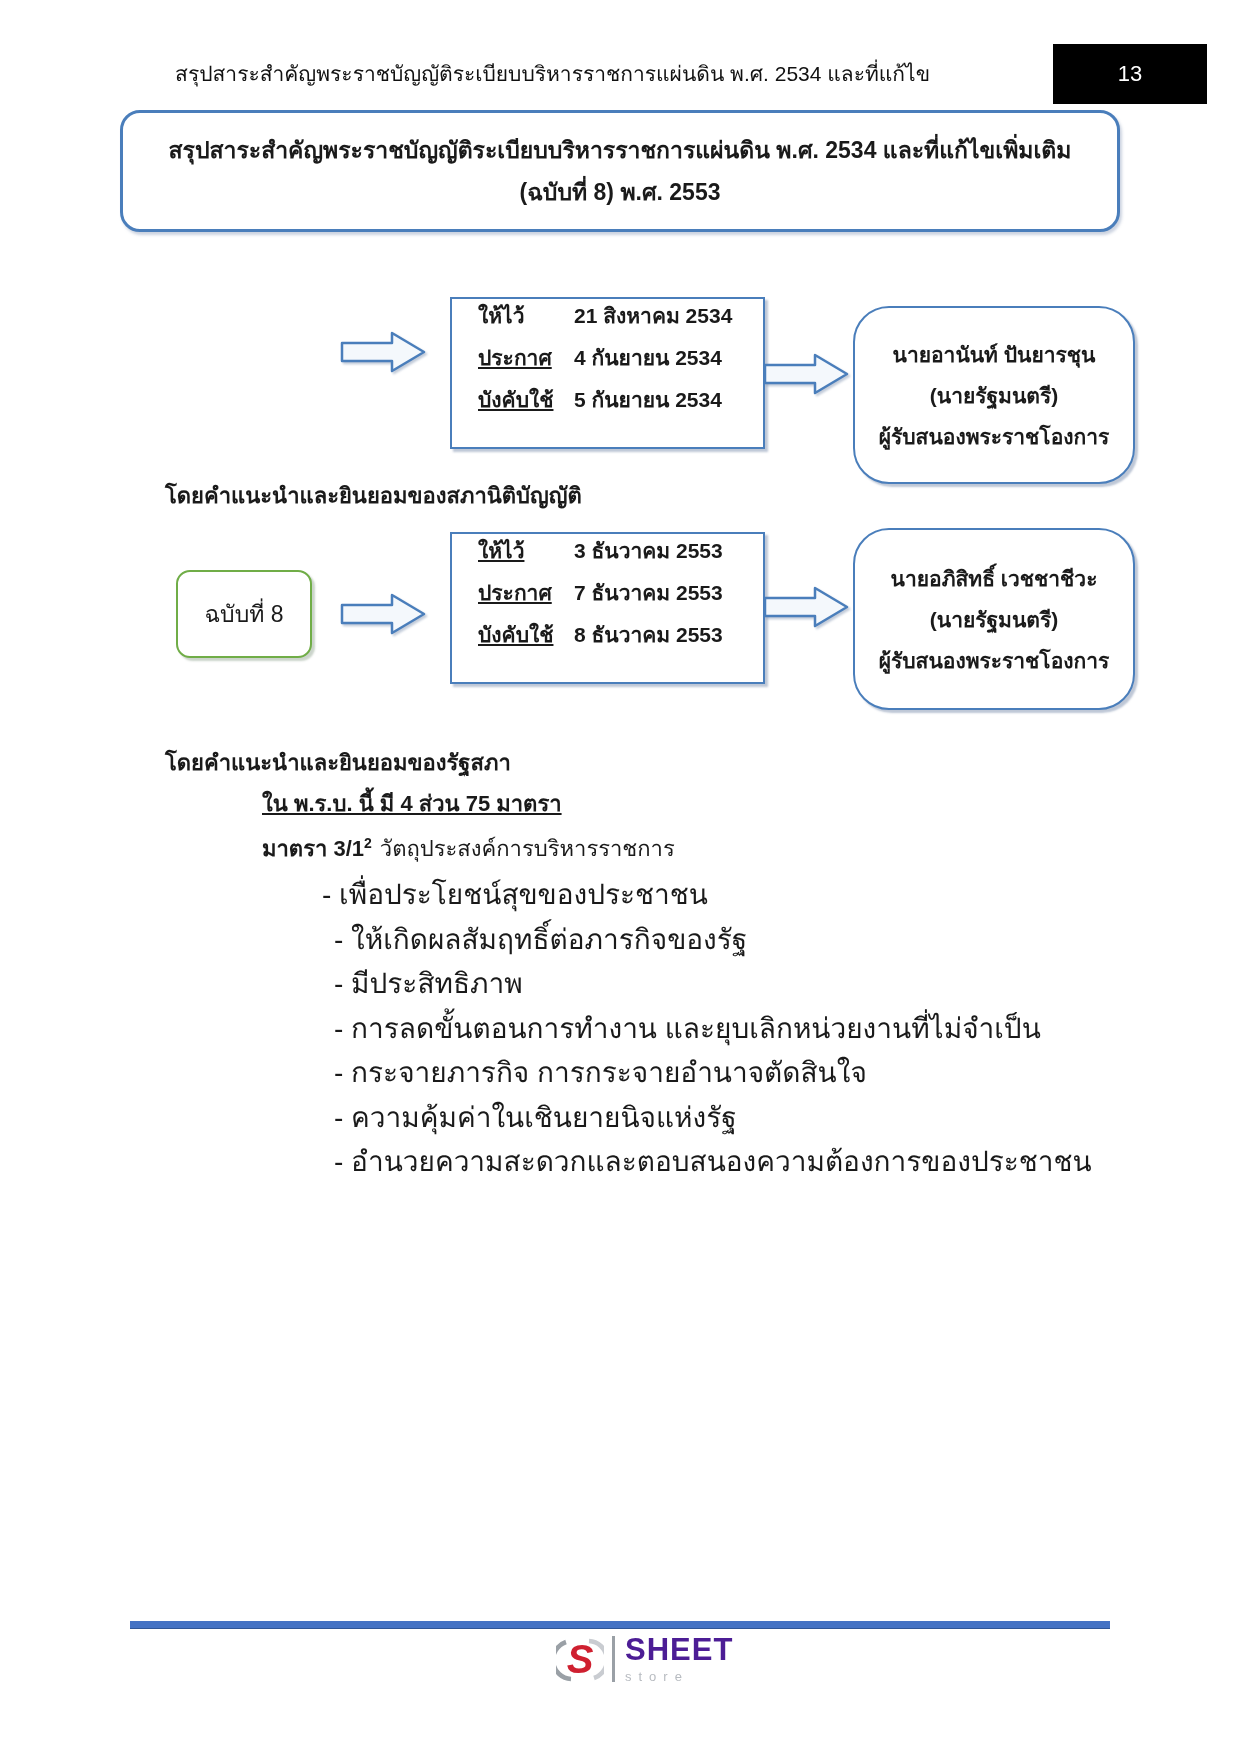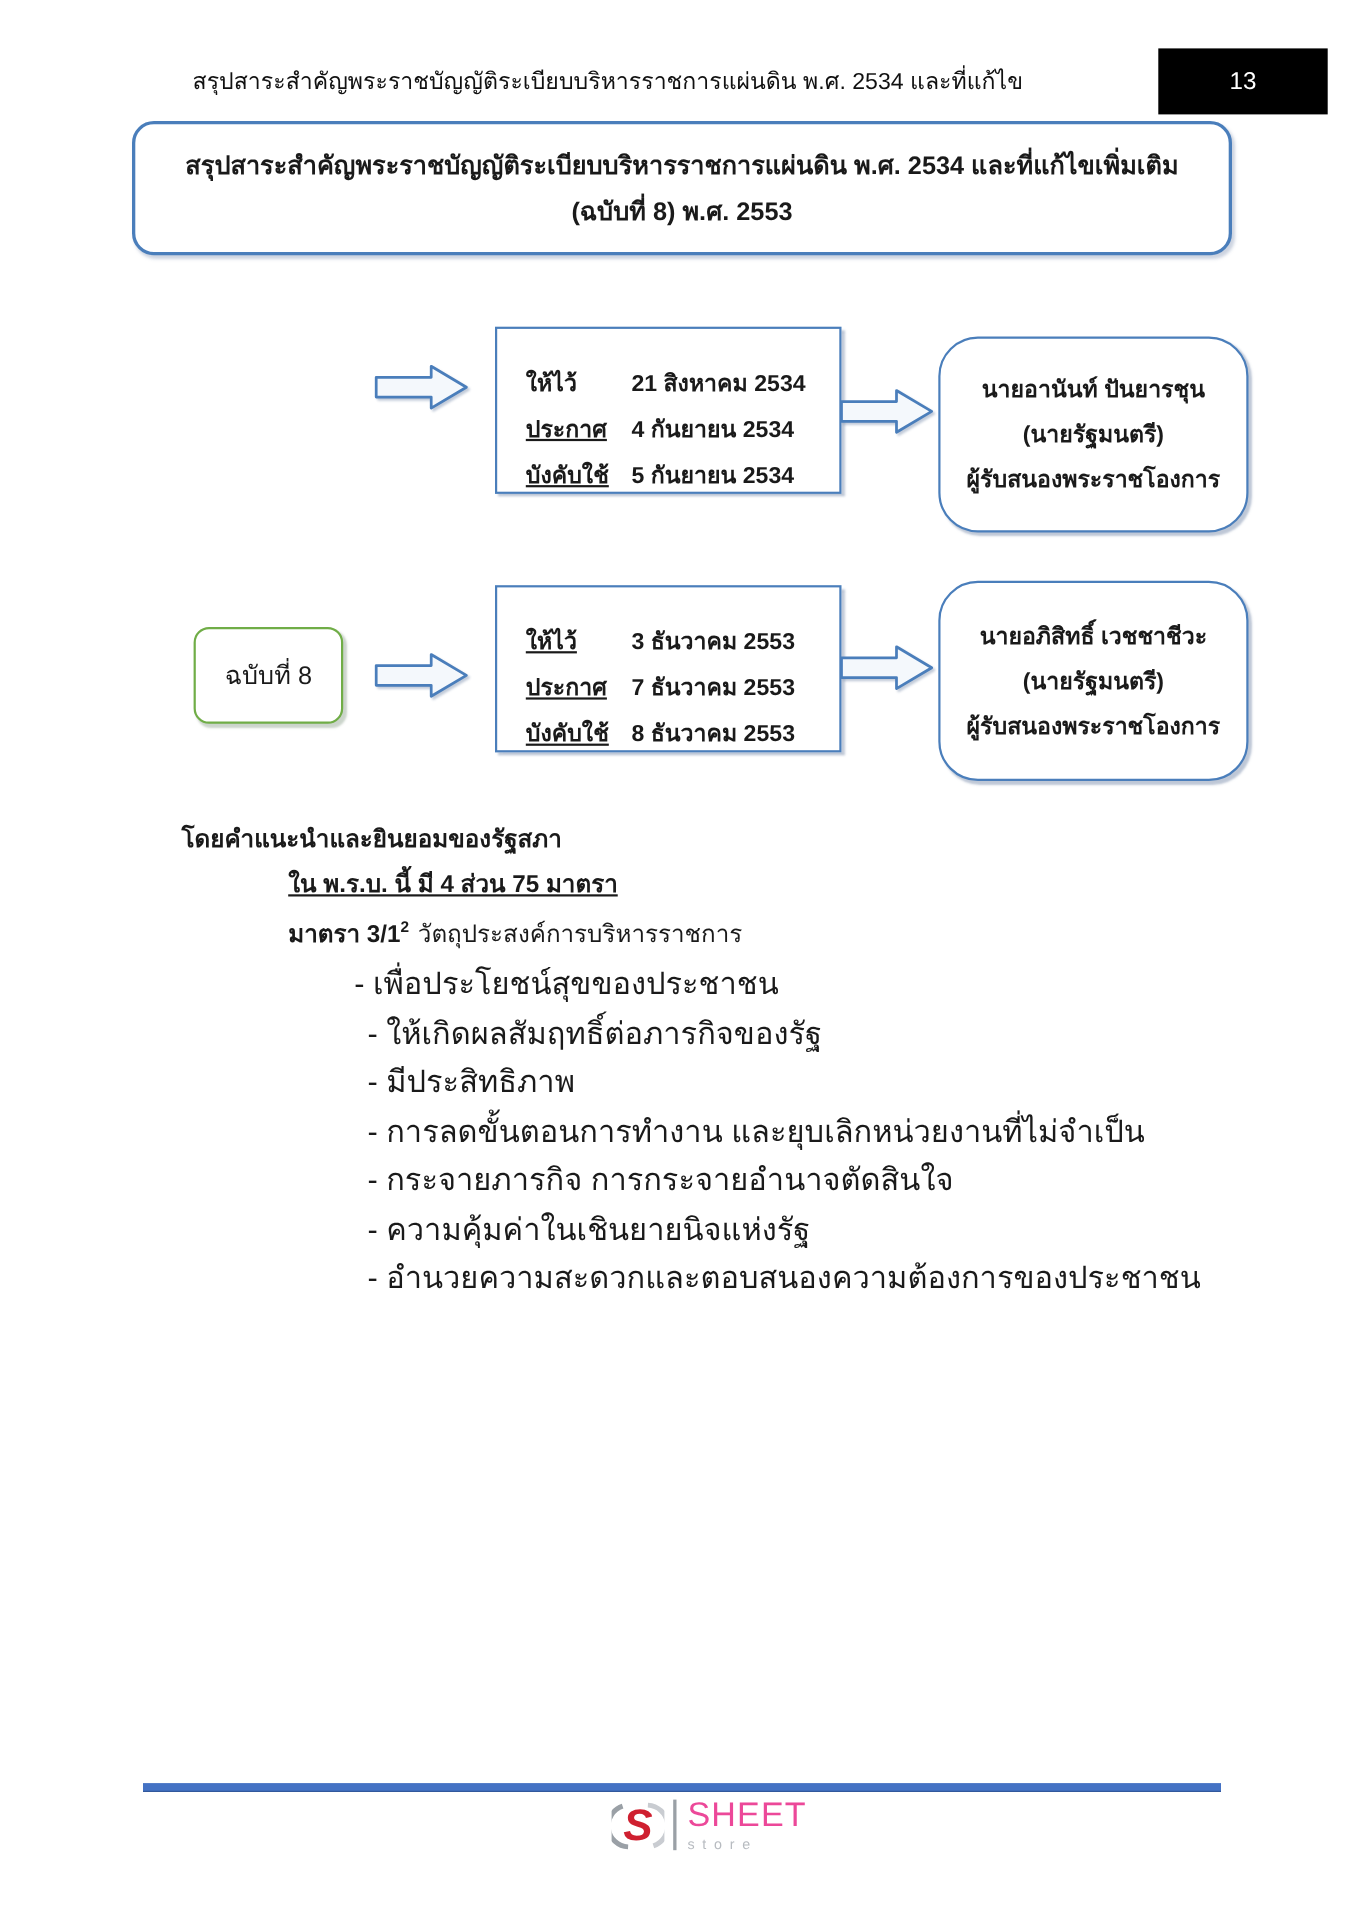--- a/index.html
+++ b/index.html
@@ -35,21 +35,21 @@
     position:absolute; width:136px; height:88px;
     border:2.5px solid #70ad47; border-radius:14px; background:#ffffff;
     box-shadow:3px 3px 2px rgba(140,160,140,.45);
     display:flex; align-items:center; justify-content:center;
     font-size:23px; font-weight:500;
   }
   .dates-box {
     position:absolute; width:315px; height:152px;
     border:2.5px solid #4a7ebb; background:#ffffff;
     box-shadow:3px 3px 2px rgba(110,130,165,.45);
-    padding:32px 0 0 26px; font-size:21px; font-weight:600;
+    padding:0 0 0 26px; font-size:21px; font-weight:600;
   }
   .date-row { display:flex; align-items:baseline; height:42px; }
   .date-label { min-width:96px; }
   .date-label.u { text-decoration:underline; }
   .signatory-box {
     position:absolute; width:282px;
     border:2.5px solid #4a7ebb; border-radius:36px; background:#ffffff;
     box-shadow:3px 3px 2px rgba(110,130,165,.45);
     display:flex; flex-direction:column; align-items:center; justify-content:center;
     font-size:21px; font-weight:600; line-height:41px; text-align:center;
@@ -78,21 +78,21 @@
   .footer-rule {
     position:absolute; left:130px; top:1621px; width:980px; height:8px;
     background:#4472c4; border-bottom:1px solid #2f5597;
   }
   .footer-logo {
     position:absolute; left:556px; top:1634px; display:flex; align-items:flex-start;
   }
   .logo-icon { width:48px; height:52px; }
   .logo-divider { width:3px; height:46px; background:#9aa0a6; margin:2px 10px 0 8px; }
   .brand-text .brand {
-    font-size:31px; font-weight:normal; color:#ec4899; letter-spacing:1px; line-height:32px;
+    font-size:31px; font-weight:bold; color:#4c1d95; letter-spacing:1px; line-height:32px;
   }
   .brand-text .brand-sub {
     font-size:13px; color:#b7bbc0; letter-spacing:7px; margin-top:3px;
   }
 </style>
 </head>
 <body>
 
 <div class="page">
 
@@ -128,20 +128,21 @@
   <div class="flow-arrow" style="left:763px; top:352px;">
     <svg width="86" height="44" viewBox="0 0 86 44">
       <path d="M2 13 H52 V3 L84 22 L52 41 V31 H2 Z" fill="#f4f8fc" stroke="#4a7ebb" stroke-width="2.5" stroke-linejoin="round"></path>
     </svg>
   </div>
   <div class="signatory-box" style="left:853px; top:306px; height:178px;justify-content:center;">
     <div>นายอานันท์ ปันยารชุน</div>
     <div>(นายรัฐมนตรี)</div>
     <div>ผู้รับสนองพระราชโองการ</div>
   </div>
+  <div class="caption" style="top:478px;">โดยคำแนะนำและยินยอมของสภานิติบัญญัติ</div>
 
   <div class="edition-box" style="left:176px; top:570px;">
     <span>ฉบับที่ 8</span>
   </div>
   <div class="flow-arrow" style="left:340px; top:592px;">
     <svg width="86" height="44" viewBox="0 0 86 44">
       <path d="M2 13 H52 V3 L84 22 L52 41 V31 H2 Z" fill="#f4f8fc" stroke="#4a7ebb" stroke-width="2.5" stroke-linejoin="round"></path>
     </svg>
   </div>
   <div class="dates-box" style="left:450px; top:532px;">

